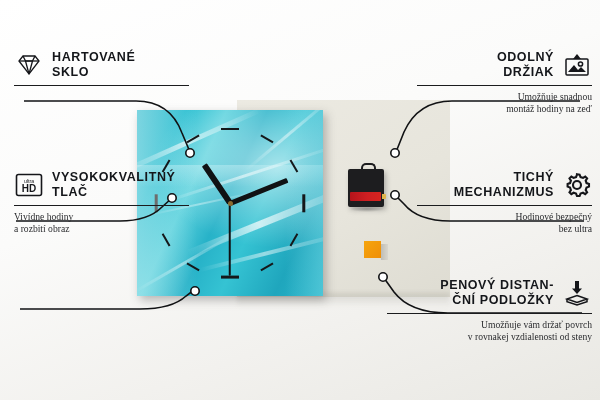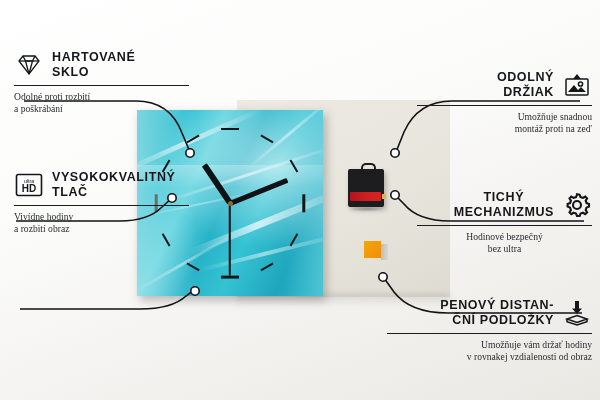--- a/index.html
+++ b/index.html
@@ -142,21 +142,21 @@
     position: absolute;
     width: 175px;
   }
   .feature.left  { text-align: left;  left: 14px; }
   .feature.right { text-align: right; right: 8px; }
   .f-head {
     display: flex;
     align-items: center;
     gap: 8px;
   }
-  .feature.right .f-head { justify-content: flex-end; margin-top: 20px; }
+  .feature.right .f-head { justify-content: flex-end; }
   .f-icon {
     flex: 0 0 auto;
     width: 30px; height: 30px;
     display: flex; align-items: center; justify-content: center;
     color: #15161a;
   }
   .f-title {
     font-family: Liberation Sans, sans-serif;
     font-weight: bold;
     font-size: 12.5px;
@@ -274,24 +274,20 @@
             <path d="M19 3 L16.5 8 L13 21"></path>
           <path d="M9.5 8 H16.5"></path>
         </svg>
       </span>
       <span class="f-title">
         <span>HARTOVANÉ</span><br>
         <span>SKLO</span>
       </span>
     </div>
     <div class="f-rule"></div>
-    <div class="f-sub">
-      <span>Odolné proti rozbití</span><br>
-      <span>a poškrábání</span>
-    </div>
   </div>
 
   <div class="feature left" style="top:170px;">
     <div class="f-head">
       <span class="f-icon">
         <svg width="28" height="24" viewBox="0 0 28 24">
           <rect x="1.5" y="1.5" width="25" height="21" rx="2" fill="none" stroke="currentColor" stroke-width="1.6"></rect>
           <text x="14" y="9.6" font-family="Liberation Sans, sans-serif" font-size="5.2" text-anchor="middle" fill="currentColor">ultra</text>
           <text x="14" y="19.2" font-family="Liberation Sans, sans-serif" font-size="10" font-weight="bold" text-anchor="middle" fill="currentColor">HD</text>
         </svg>
@@ -320,25 +316,25 @@
           <path d="M14 2 L10 7 H18 Z" fill="currentColor" stroke="none"></path>
           <rect x="3" y="7" width="22" height="16" rx="1"></rect>
           <path d="M5 20 L11 13 L15 18 L18 15 L23 20 Z" fill="currentColor" stroke="none"></path>
           <circle cx="17.5" cy="12" r="2.1"></circle>
         </svg>
       </span>
     </div>
     <div class="f-rule"></div>
     <div class="f-sub">
       <span>Umožňuje snadnou</span><br>
-      <span>montáž proti na zeď</span>
-    </div>
-  </div>
-
-  <div class="feature right" style="top:170px;text-align:center;">
+      <span>montáž hodiny na zeď</span>
+    </div>
+  </div>
+
+  <div class="feature right" style="top:170px;">
     <div class="f-head">
       <span class="f-title">
         <span>TICHÝ</span><br>
         <span>MECHANIZMUS</span>
       </span>
       <span class="f-icon">
         <svg width="28" height="28" viewBox="0 0 28 28" fill="none" stroke="currentColor" stroke-width="2.1">
           <path d="M14 3.2 l2.6 .45 .95 2.45 2.5 .85 2.2-1.4 1.85 1.85 -1.4 2.2 .85 2.5 2.45 .95 0 2.6 -2.45 .95 -.85 2.5 1.4 2.2 -1.85 1.85 -2.2-1.4 -2.5 .85 -.95 2.45 -2.6 0 -.95-2.45 -2.5-.85 -2.2 1.4 -1.85-1.85 1.4-2.2 -.85-2.5 -2.45-.95 0-2.6 2.45-.95 .85-2.5 -1.4-2.2 1.85-1.85 2.2 1.4 2.5-.85 .95-2.45 Z"></path>
           <circle cx="14" cy="14" r="4"></circle>
         </svg>
@@ -361,17 +357,17 @@
         <svg width="28" height="28" viewBox="0 0 28 28" fill="none" stroke="currentColor" stroke-width="1.5">
           <path d="M14 2 V10" stroke-width="4"></path>
           <path d="M9 9.5 L14 15 L19 9.5 Z" fill="currentColor" stroke="none"></path>
           <path d="M14 16.5 L24 20 L14 23.5 L4 20 Z"></path>
           <path d="M4 20 v2.6 l10 3.4 10-3.4 V20"></path>
         </svg>
       </span>
     </div>
     <div class="f-rule"></div>
     <div class="f-sub">
-      <span>Umožňuje vám držať hodiny</span><br>
-      <span>v rovnakej vzdialenosti od obraz</span>
+      <span>Umožňuje vám držať povrch</span><br>
+      <span>v rovnakej vzdialenosti od steny</span>
     </div>
   </div>
 </div>
 
 </body></html>

